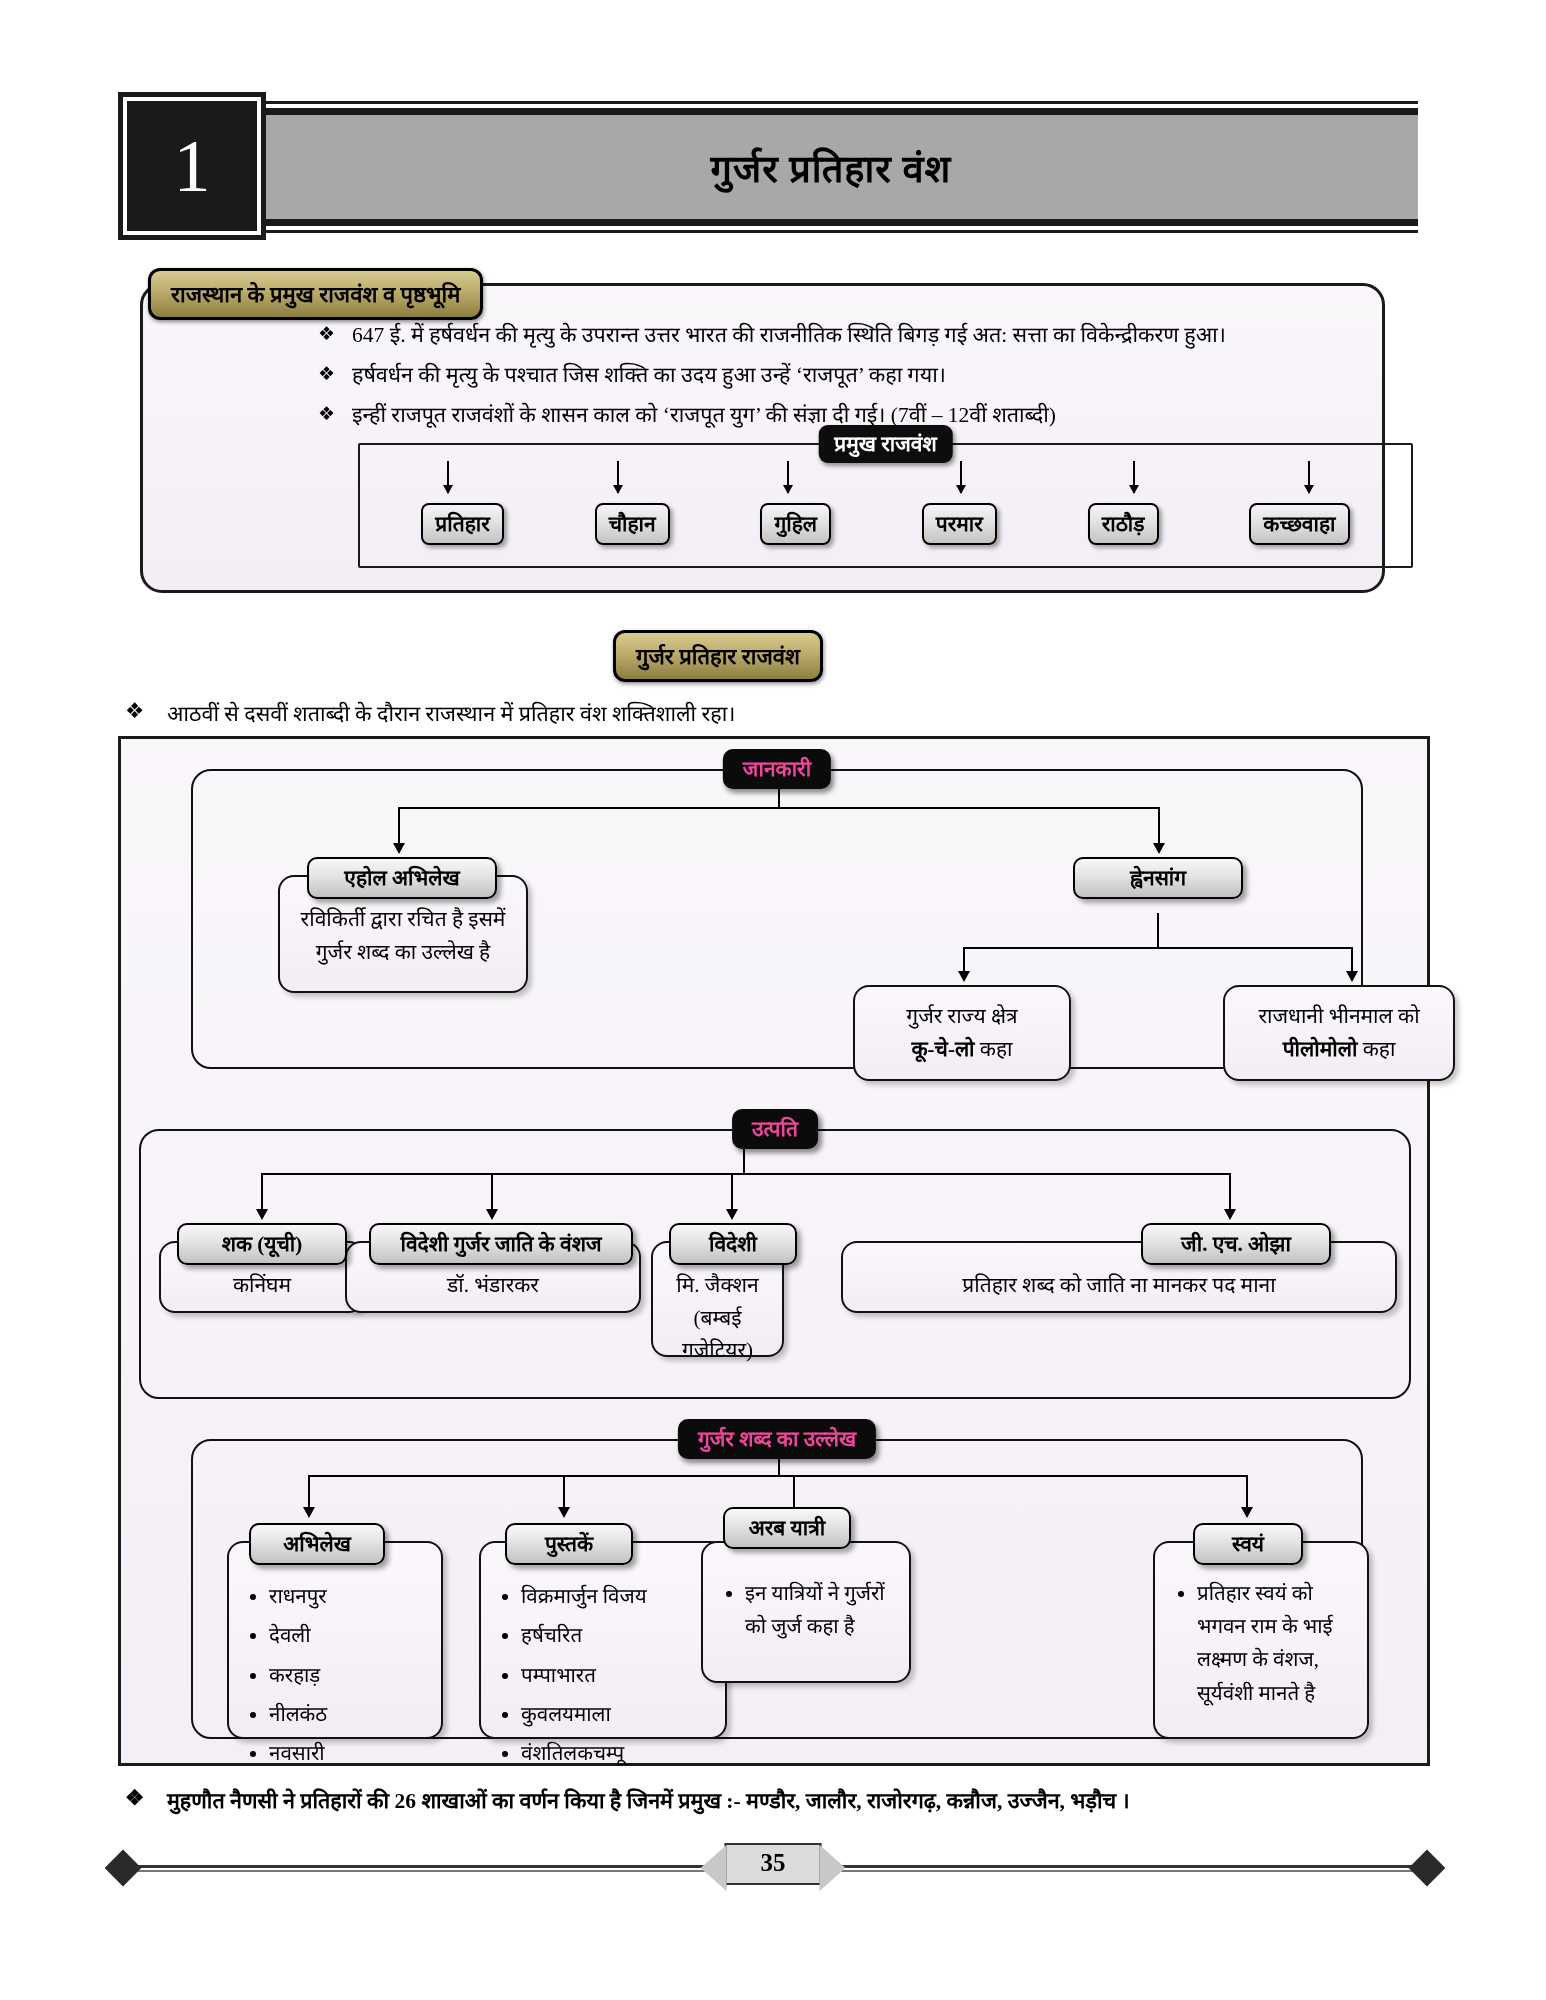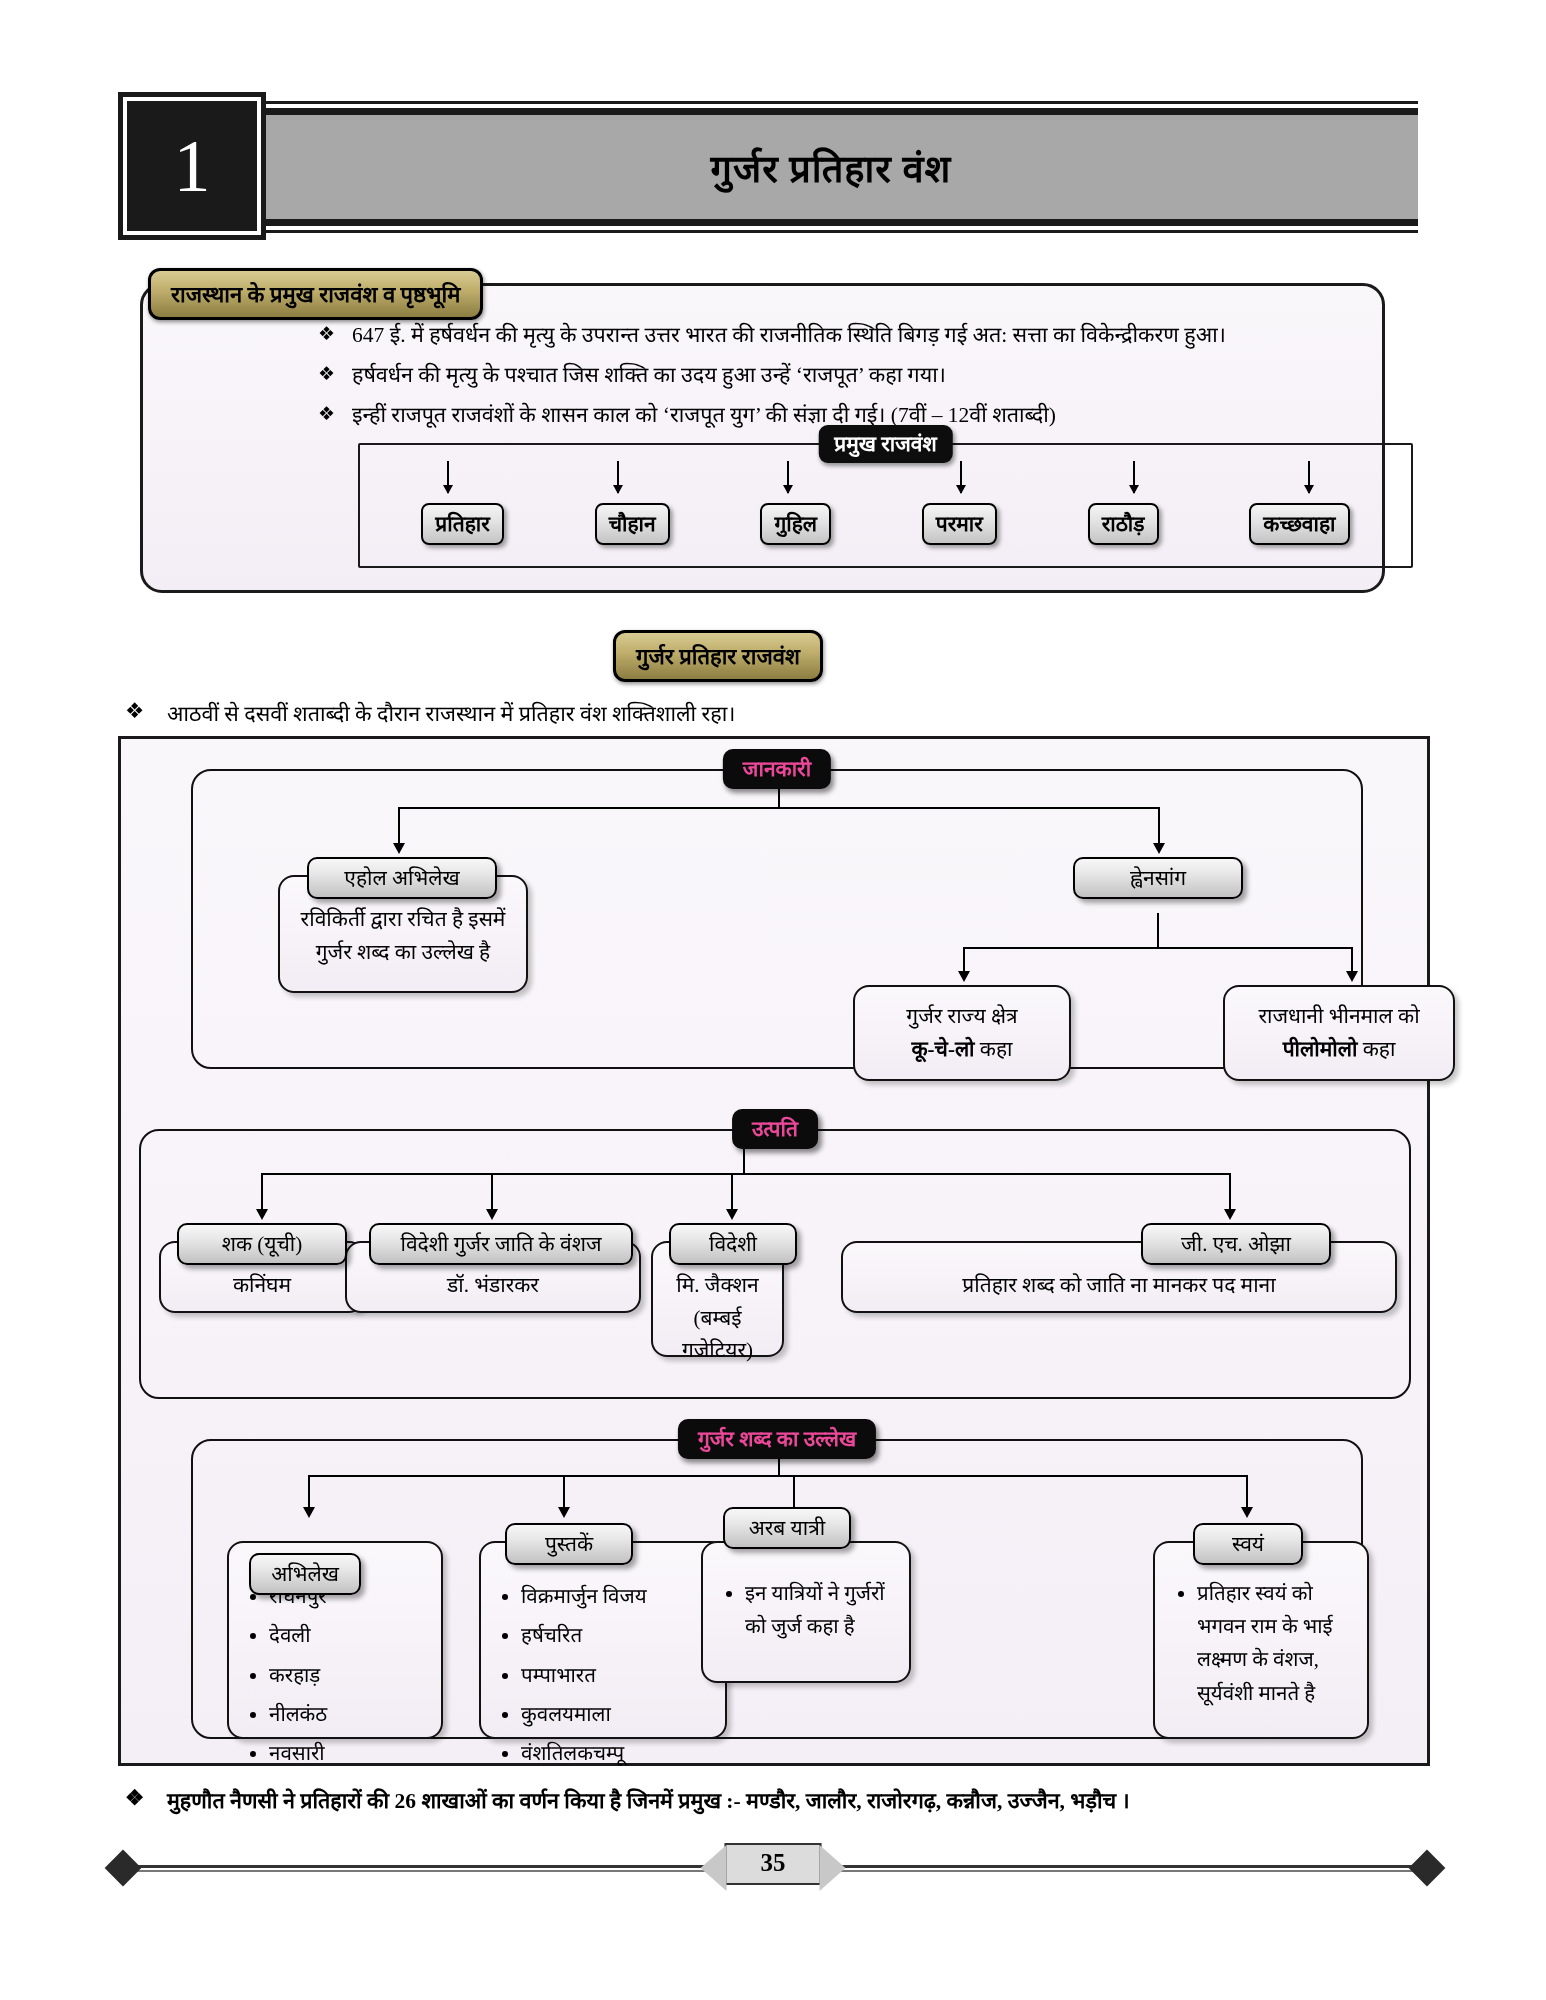--- a/index.html
+++ b/index.html
@@ -88,21 +88,21 @@
   .blk { position:absolute; border:2.5px solid #111; border-radius:20px; }
   .blk-head {
     position:absolute; top:-22px; left:50%; transform:translateX(-50%);
     background:#0b0b0b; color:#ec4899; font-weight:bold; font-size:21px;
     padding:5px 20px 7px; border-radius:10px; box-shadow:3px 4px 5px rgba(0,0,0,.45); z-index:6; white-space:nowrap;
   }
   .node {
     position:absolute;
     background:linear-gradient(to bottom,#f7f7f7 0%,#e6e6e6 40%,#c2c2c2 100%);
     border:2.5px solid #000; border-radius:10px;
-    font-size:21px; font-weight:normal; text-align:center; padding:4px 12px 6px;
+    font-size:21px; font-weight:bold; text-align:center; padding:4px 12px 6px;
     box-shadow:4px 4px 5px rgba(0,0,0,.35); z-index:5; white-space:nowrap;
   }
   .cap {
     position:absolute; border:2.5px solid #111; border-radius:16px;
     background:linear-gradient(to bottom,#fbf8fc,#f2edf4);
     font-size:21px; text-align:center; color:#000; line-height:1.55;
     box-shadow:4px 4px 5px rgba(0,0,0,.22); z-index:3;
     display:flex; align-items:center; justify-content:center; padding:8px 10px;
   }
   .cap.under { padding-top:26px; align-items:flex-start; }
@@ -272,21 +272,21 @@
     <div class="ln" style="left:585px; top:34px; width:470px; height:2px;"></div>
     <div class="ln" style="left:115px; top:34px; width:2px; height:34px;"></div>
     <div class="ln" style="left:370px; top:34px; width:2px; height:34px;"></div>
     <div class="ln" style="left:600px; top:34px; width:2px; height:34px;"></div>
     <div class="ln" style="left:1053px;top:34px; width:2px; height:34px;"></div>
     <div class="ah" style="left:110px; top:66px;"></div>
     <div class="ah" style="left:365px; top:66px;"></div>
     <div class="ah" style="left:595px; top:66px;"></div>
     <div class="ah" style="left:1048px;top:66px;"></div>
 
-    <div class="node" style="left:56px;  top:82px; width:112px;margin-top:30px;">अभिलेख</div>
+    <div class="node" style="left:56px;  top:82px; width:136px;">अभिलेख</div>
     <div class="lst" style="left:34px; top:100px; width:216px; height:198px;">
       <ul>
         <li>राधनपुर</li>
         <li>देवली</li>
         <li>करहाड़</li>
         <li>नीलकंठ</li>
         <li>नवसारी</li>
       </ul>
     </div>
 

